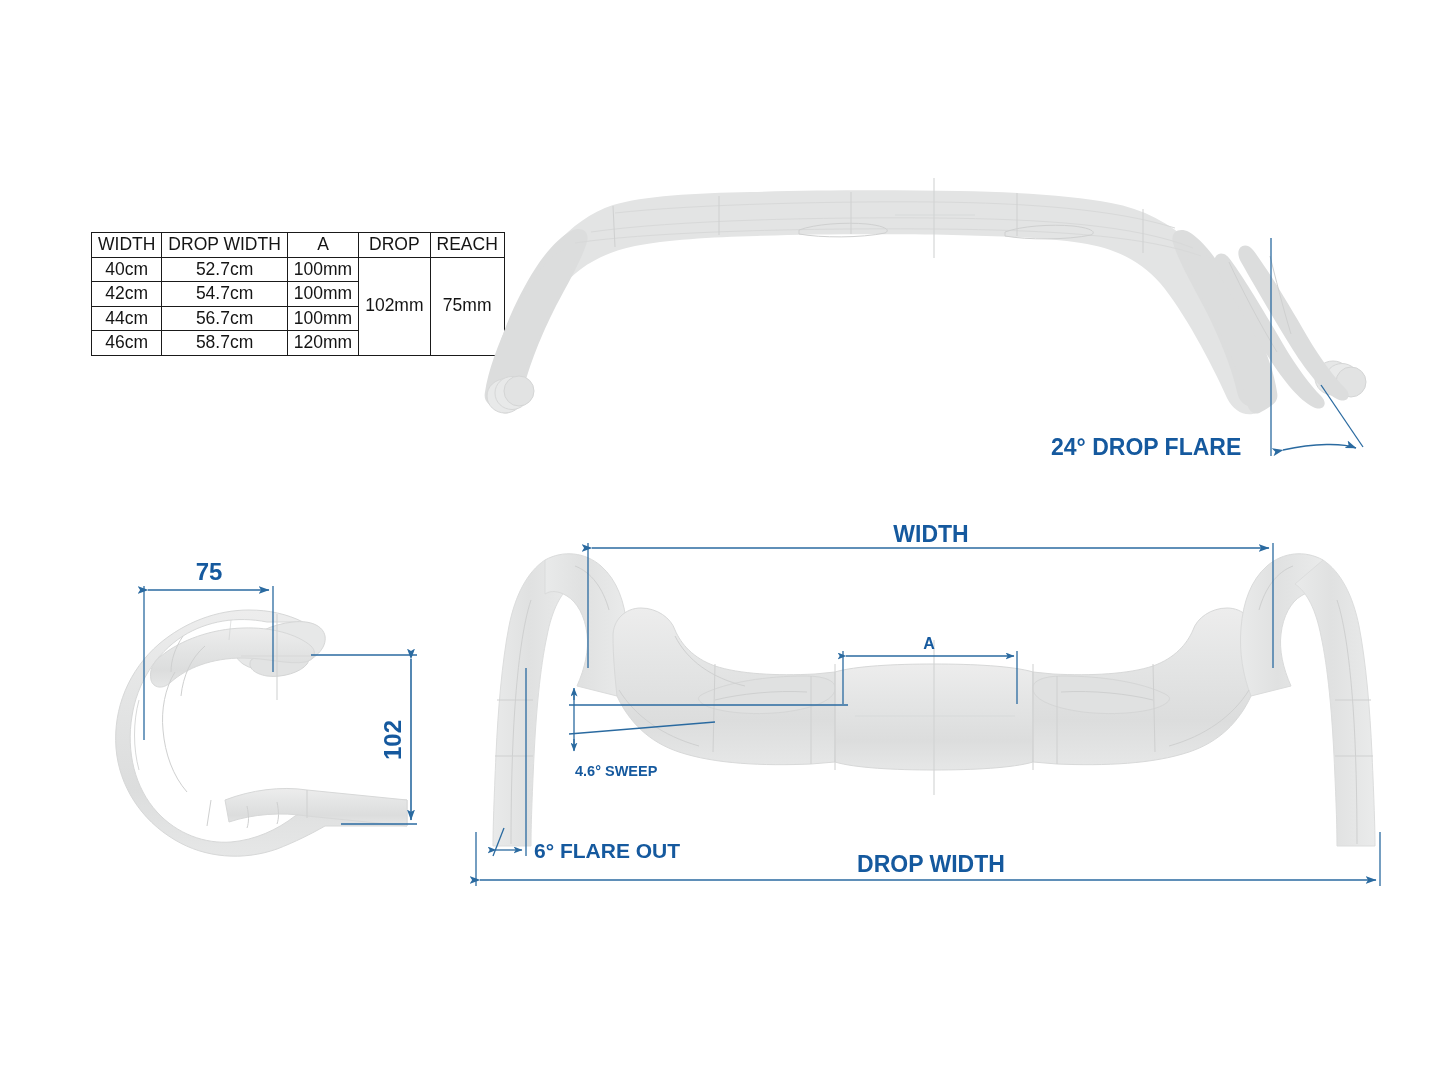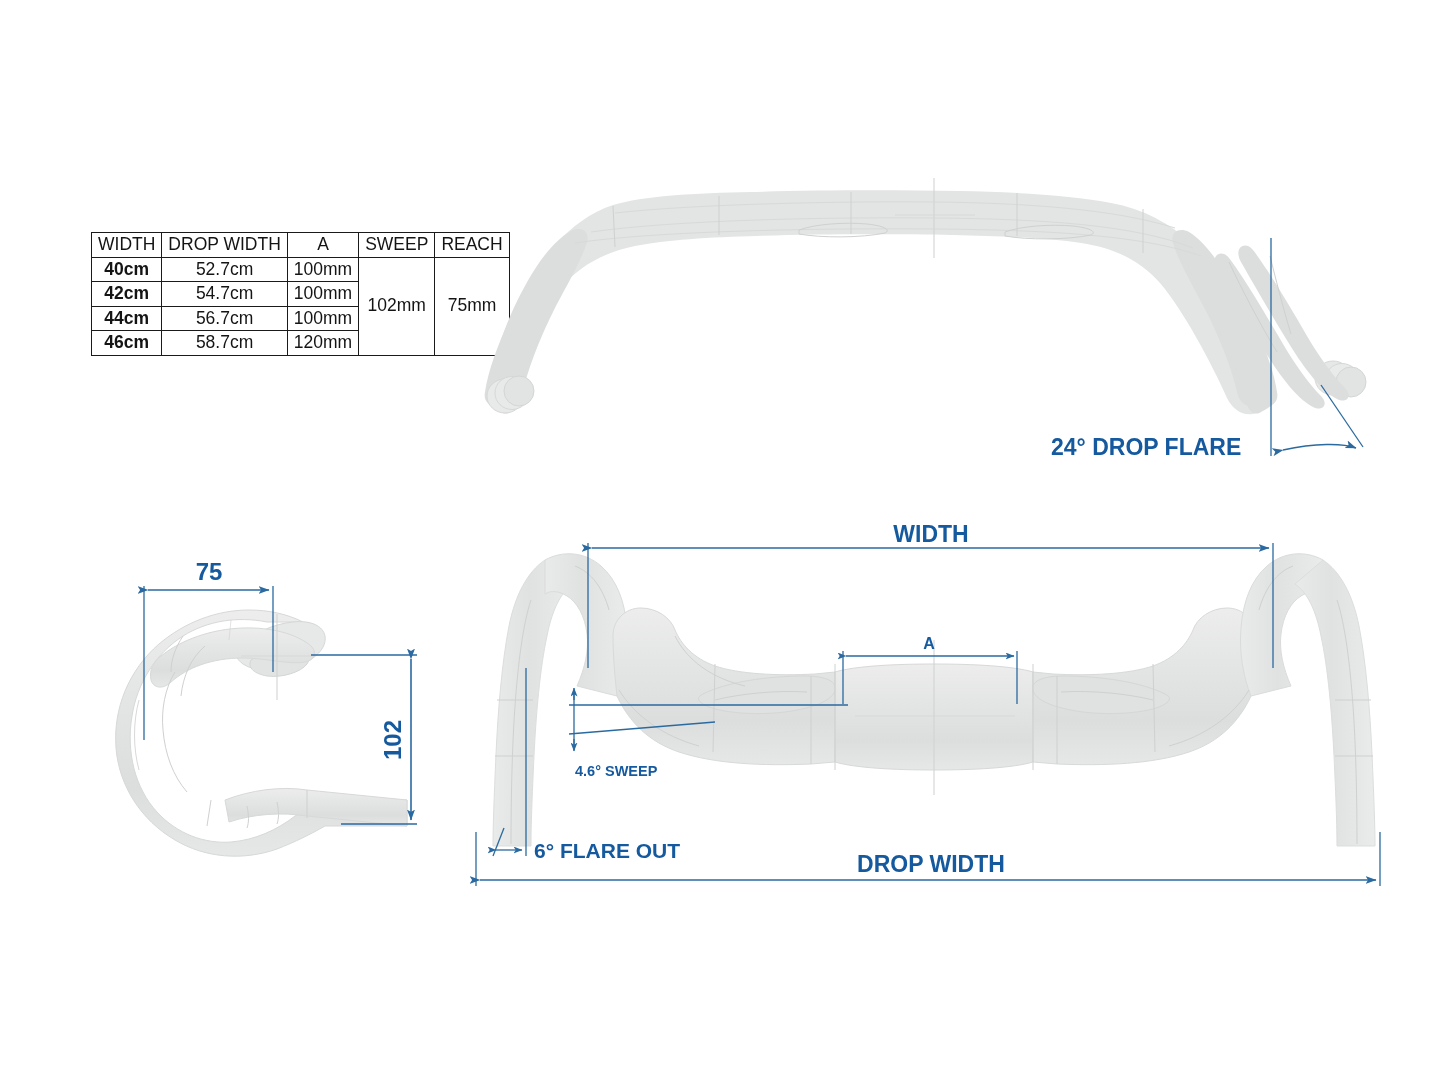--- a/index.html
+++ b/index.html
@@ -21,21 +21,21 @@
     color:#141414;
     font-weight:400;
     font-size:17.5px;
     text-align:center;
     padding:2px 6px;
     line-height:1.12;
     white-space:nowrap;
     background:#ffffff;
   }
   #spec-table th{font-size:17.5px;}
-  #spec-table td.c-width{min-width:52px;font-weight:bold;}
+  #spec-table td.c-width{min-width:52px;}
   #spec-table td.c-dropwidth{min-width:108px;}
   #spec-table td.c-a{min-width:58px;margin-top:20px;}
   #spec-table td.c-drop,#spec-table td.c-reach{min-width:54px;vertical-align:middle;margin-left:37px;}
 
   
   svg.draw{position:absolute;left:0;top:0;width:1445px;height:1084px;overflow:visible;}
   .dimline{stroke:#2a6aa0;stroke-width:1.6;fill:none;}
   .dimline-thin{stroke:#2a6aa0;stroke-width:1.3;fill:none;}
   .extline{stroke:#2a6aa0;stroke-width:1.3;fill:none;}
   .bar-fill{fill:#e3e4e4;}
@@ -60,21 +60,21 @@
 <body>
 
 <div id="stage">
 
   <table id="spec-table">
     <thead>
       <tr>
         <th>WIDTH</th>
         <th>DROP WIDTH</th>
         <th>A</th>
-        <th>SWEEP</th>
+        <th>DROP</th>
         <th>REACH</th>
       </tr>
     </thead>
     <tbody>
       <tr>
         <td class="c-width">40cm</td>
         <td class="c-dropwidth">52.7cm</td>
         <td class="c-a">100mm</td>
         <td class="c-drop" rowspan="4">102mm</td>
         <td class="c-reach" rowspan="4">75mm</td>

